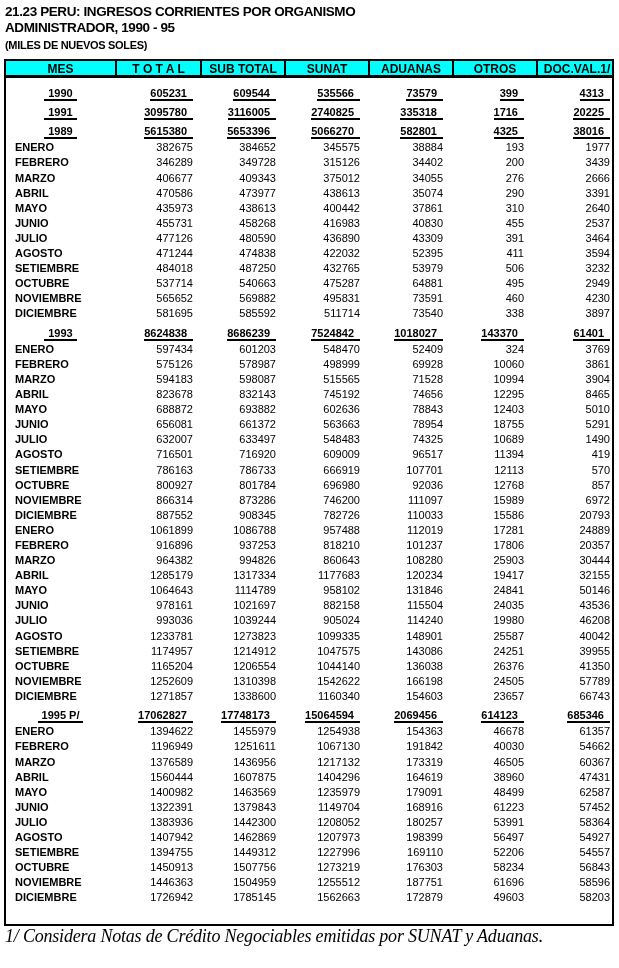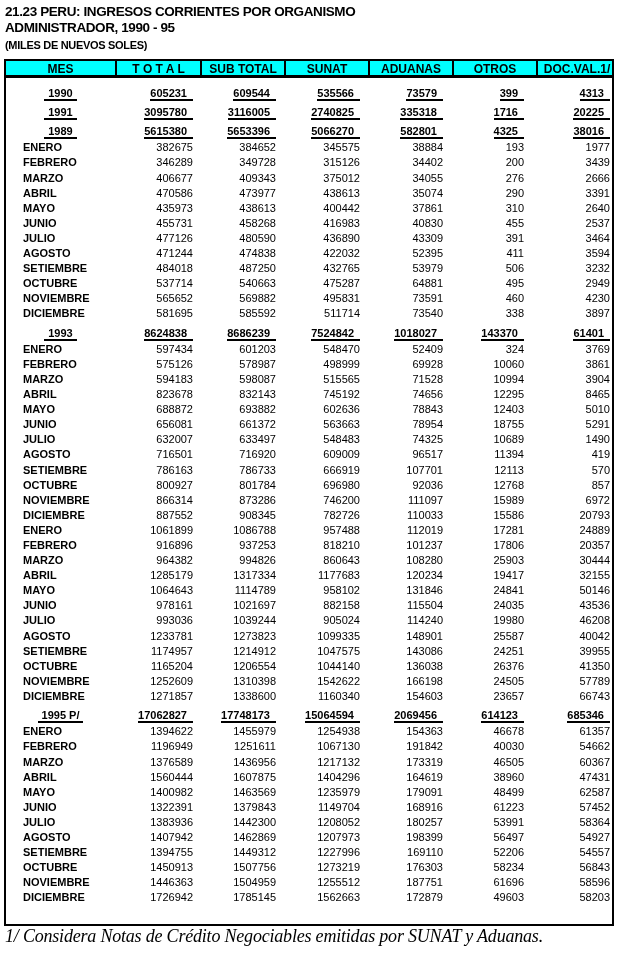--- a/index.html
+++ b/index.html
@@ -51,21 +51,21 @@
   .trow {
     display: grid;
     grid-template-columns: 109px 85px 84px 84px 84px 84px 76px;
     height: 15.1px;
     align-items: center;
     font-size: 11px;
     white-space: nowrap;
   }
   .trow.year { font-weight: bold; margin-top: 4.2px; margin-bottom: 1px; }
   .tcell { overflow: visible; }
-  .tcell.c1 { padding-left: 17px; font-weight: bold; }
+  .tcell.c1 { padding-left: 9px; font-weight: bold; }
   .trow.year .tcell.c1 { text-align: center; padding-left: 0; }
   .tcell.num { text-align: right; }
   .tcell.c2 { padding-right: 7px; }
   .tcell.c3 { padding-right: 8px; }
   .tcell.c4 { padding-right: 8px; }
   .tcell.c5 { padding-right: 9px; }
   .tcell.c6 { padding-right: 12px; }
   .tcell.c7 { padding-right: 2px; }
   .u { border-bottom: 2px solid #000; padding-right: 6px; padding-bottom: 0px; }
   .trow.year .tcell.c1 .u { padding-right: 4px; padding-left: 4px; }

